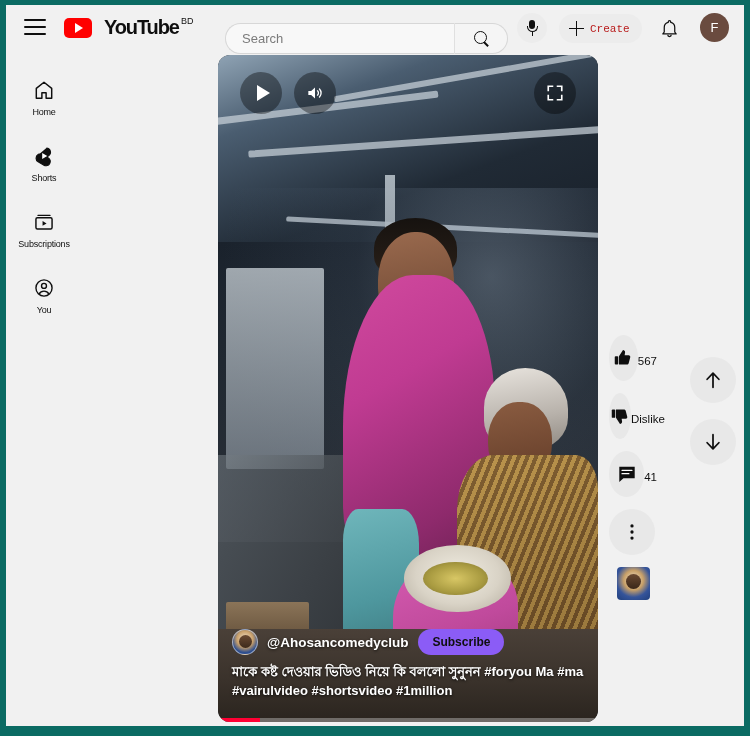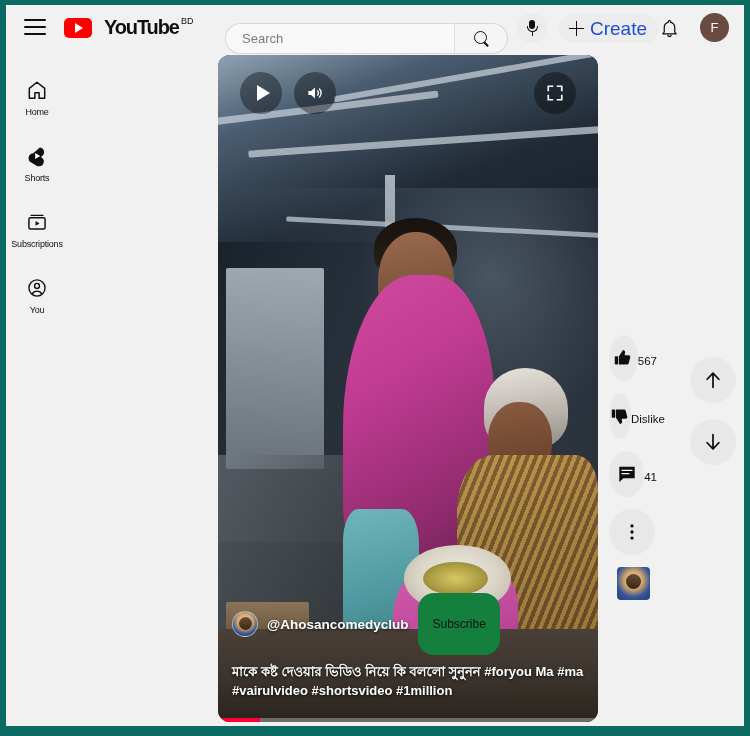--- a/index.html
+++ b/index.html
@@ -116,21 +116,21 @@
     height: 29px; border-radius: 16px; background: #ececec;
     display: flex; align-items: center; padding: 0 12px 0 10px;
     cursor: pointer;
   }
   .plus { position: relative; width: 15px; height: 15px; margin-right: 6px; }
   .plus::before, .plus::after {
     content: ""; position: absolute; background: #0f0f0f;
   }
   .plus::before { left: 0; top: 6.8px; width: 15px; height: 1.6px; }
   .plus::after { left: 6.8px; top: 0; width: 1.6px; height: 15px; }
-  #create-label { font-size: 19px; color: #1d4ed8; font-weight: 500; }
+  #create-label { font-size: 11px; color: #b91c1c; font-weight: 500; font-family: Liberation Mono, monospace; }
 
   #bell-btn {
     position: absolute; left: 650px; top: 10px;
     width: 26px; height: 26px; cursor: pointer;
     display: flex; align-items: center; justify-content: center;
   }
   #avatar {
     position: absolute; left: 694px; top: 8px;
     width: 29px; height: 29px; border-radius: 50%;
     background: #6a4b3f; color: #fff;
@@ -141,21 +141,21 @@
   
   #sidebar {
     position: absolute; left: 0; top: 43px;
     width: 62px; height: 678px;
     background: #f1f1f1;
     padding-top: 18px;
   }
   .side-item {
     width: 62px; height: 62px;
     display: flex; flex-direction: column; align-items: center; justify-content: center;
-    cursor: pointer; margin-bottom: 4px;
+    cursor: pointer; margin-bottom: 4px; margin-left: 7px;
   }
   .side-label { font-size: 9px; color: #0f0f0f; margin-top: 5px; letter-spacing: -0.2px; }
   .side-icon { width: 24px; height: 24px; display: flex; align-items: center; justify-content: center; }
 
   
   #player {
     position: absolute; left: 212px; top: 50px;
     width: 380px; height: 667px;
     border-radius: 12px; overflow: hidden;
     background: #1a1f26;
@@ -285,23 +285,23 @@
     content: ""; position: absolute; left: 6px; top: 5px;
     width: 13px; height: 13px; border-radius: 50%;
     background: linear-gradient(180deg, #6b4a32 0%, #3d2a1c 100%);
   }
   #ch-name {
     margin-left: 9px; color: #fff; font-size: 13.5px; font-weight: bold;
     text-shadow: 0 1px 3px rgba(0,0,0,0.75);
     cursor: pointer;
   }
   #subscribe-btn {
-    margin-left: 10px; background: #15803d; color: #0f0f0f;
-    font-size: 12px; font-weight: normal;
-    padding: 24px 14px; border-radius: 16px; cursor: pointer;
+    margin-left: 10px; background: #8b5cf6; color: #0f0f0f;
+    font-size: 12px; font-weight: bold;
+    padding: 6px 14px; border-radius: 16px; cursor: pointer;
     white-space: nowrap;
   }
   #desc {
     color: #fff; font-size: 13px; line-height: 19px; font-weight: bold;
     text-shadow: 0 1px 3px rgba(0,0,0,0.8);
     cursor: pointer;
   }
 
   #progress-track {
     position: absolute; left: 0; bottom: 0; width: 100%; height: 4px;

